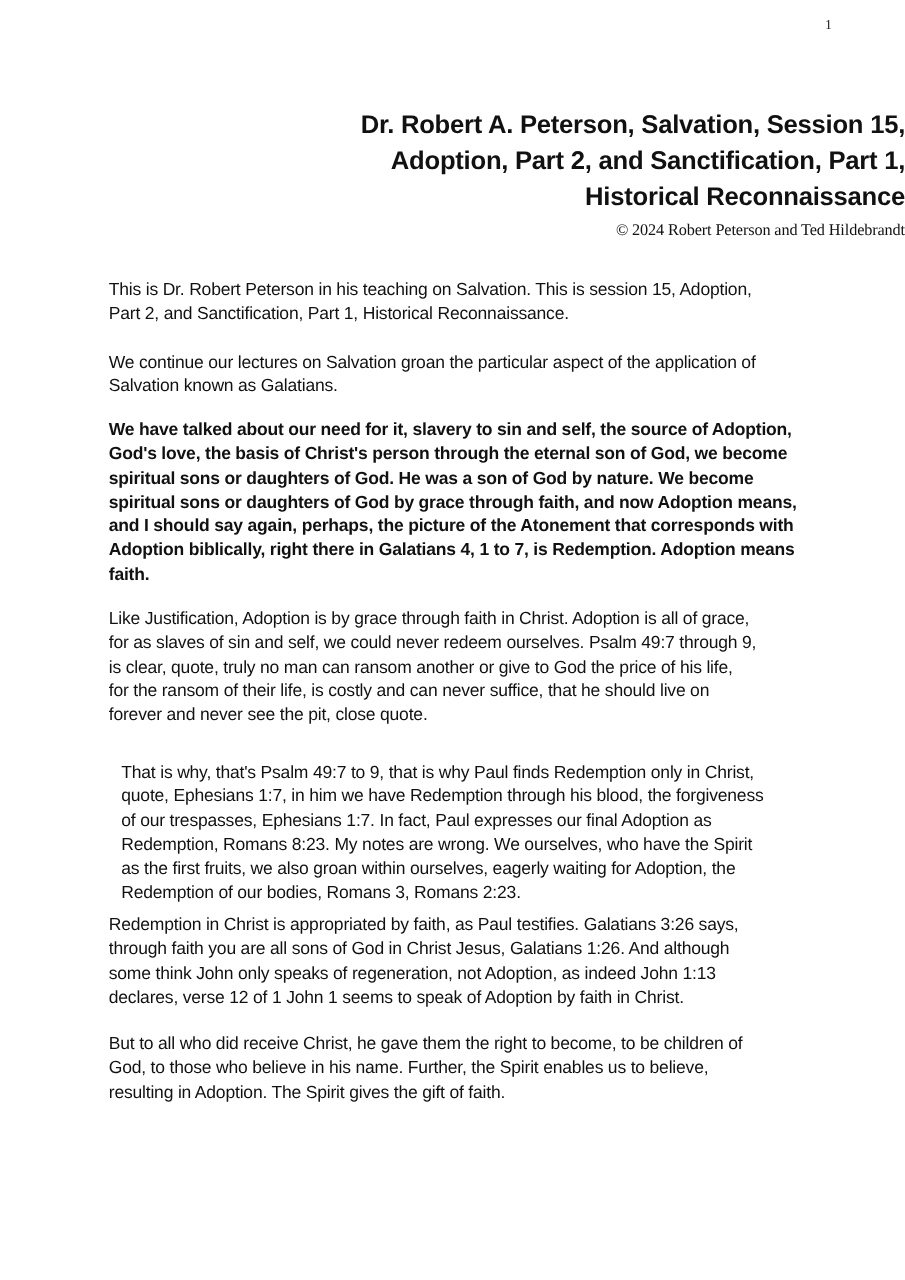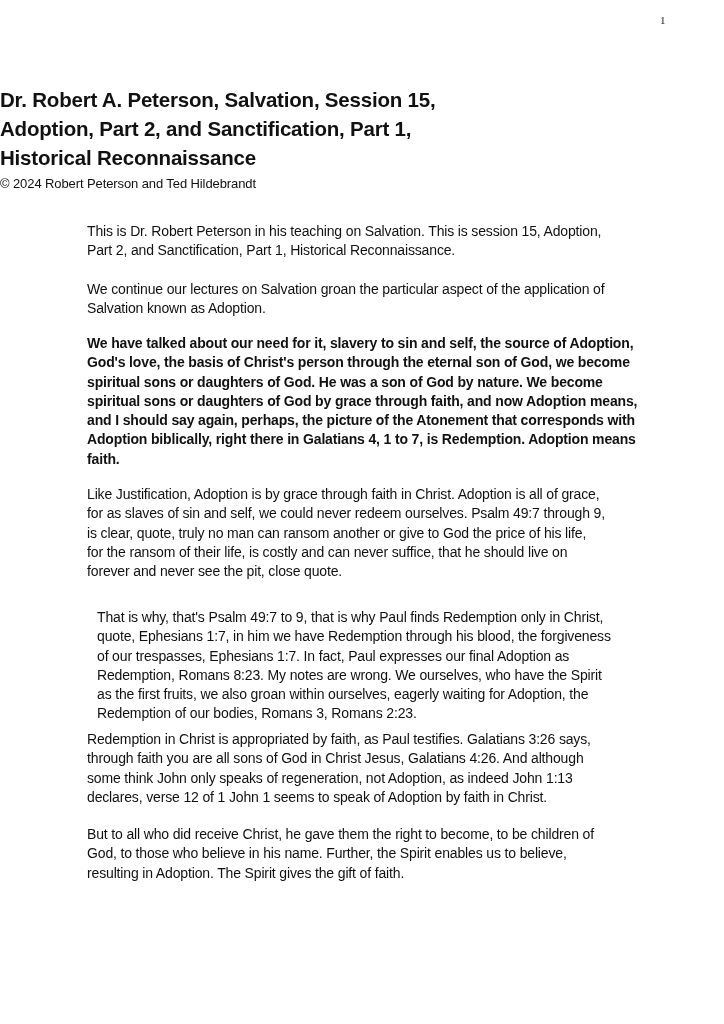--- a/index.html
+++ b/index.html
@@ -7,27 +7,27 @@
     width: 724px; height: 1024px; position: relative; overflow: hidden;
     font-family: "Liberation Sans", "DejaVu Sans", sans-serif;
     color: #111111;
   }
   .page-number {
     position: absolute; top: 14px; left: 660px;
     font-family: "Liberation Serif", serif; font-size: 11px; color: #222;
   }
   .title {
     position: absolute; top: 85px; left: 0; width: 724px;
-    text-align: left; font-weight: bold; font-size: 20.5px; line-height: 29px;
+    text-align: right; font-weight: bold; font-size: 20.5px; line-height: 29px;
     letter-spacing: -0.2px;
   }
   .title .line { display: block; white-space: nowrap; }
   .copyright {
     position: absolute; top: 175px; left: 0; width: 724px;
-    text-align: left; font-size: 13px; line-height: 18px; letter-spacing: -0.1px;
+    text-align: right; font-size: 13px; line-height: 18px; letter-spacing: -0.1px; font-family: Liberation Serif, serif;
   }
   .body { position: absolute; left: 87px; width: 560px; }
   .para { position: absolute; left: 0; width: 580px; font-size: 14px; line-height: 19.3px; }
   .para .line { display: block; white-space: nowrap; letter-spacing: -0.15px; }
 </style>
 </head>
 <body>
 
 <div>
   <div class="page-number">1</div>
@@ -40,21 +40,21 @@
 
   <div class="copyright">© 2024 Robert Peterson and Ted Hildebrandt</div>
 
   <div class="body">
     <p class="para" style="margin:0; top:222px;">
       <span class="line">This is Dr. Robert Peterson in his teaching on Salvation. This is session 15, Adoption,</span>
       <span class="line">Part 2, and Sanctification, Part 1, Historical Reconnaissance.</span>
     </p>
     <p class="para" style="margin:0; top:280px;">
       <span class="line">We continue our lectures on Salvation groan the particular aspect of the application of</span>
-      <span class="line">Salvation known as Adoption.</span>
+      <span class="line">Salvation known as Galatians.</span>
     </p>
     <p class="para" style="margin:0; top:334px;font-weight:bold;">
       <span class="line">We have talked about our need for it, slavery to sin and self, the source of Adoption,</span>
       <span class="line">God's love, the basis of Christ's person through the eternal son of God, we become</span>
       <span class="line">spiritual sons or daughters of God. He was a son of God by nature. We become</span>
       <span class="line">spiritual sons or daughters of God by grace through faith, and now Adoption means,</span>
       <span class="line">and I should say again, perhaps, the picture of the Atonement that corresponds with</span>
       <span class="line">Adoption biblically, right there in Galatians 4, 1 to 7, is Redemption. Adoption means</span>
       <span class="line">faith.</span>
     </p>
@@ -68,21 +68,21 @@
     <p class="para" style="margin:10px; top:598px;">
       <span class="line">That is why, that's Psalm 49:7 to 9, that is why Paul finds Redemption only in Christ,</span>
       <span class="line">quote, Ephesians 1:7, in him we have Redemption through his blood, the forgiveness</span>
       <span class="line">of our trespasses, Ephesians 1:7. In fact, Paul expresses our final Adoption as</span>
       <span class="line">Redemption, Romans 8:23. My notes are wrong. We ourselves, who have the Spirit</span>
       <span class="line">as the first fruits, we also groan within ourselves, eagerly waiting for Adoption, the</span>
       <span class="line">Redemption of our bodies, Romans 3, Romans 2:23.</span>
     </p>
     <p class="para" style="margin:0; top:730px;">
       <span class="line">Redemption in Christ is appropriated by faith, as Paul testifies. Galatians 3:26 says,</span>
-      <span class="line">through faith you are all sons of God in Christ Jesus, Galatians 4:26. And although</span>
+      <span class="line">through faith you are all sons of God in Christ Jesus, Galatians 1:26. And although</span>
       <span class="line">some think John only speaks of regeneration, not Adoption, as indeed John 1:13</span>
       <span class="line">declares, verse 12 of 1 John 1 seems to speak of Adoption by faith in Christ.</span>
     </p>
     <p class="para" style="margin:0; top:825px;">
       <span class="line">But to all who did receive Christ, he gave them the right to become, to be children of</span>
       <span class="line">God, to those who believe in his name. Further, the Spirit enables us to believe,</span>
       <span class="line">resulting in Adoption. The Spirit gives the gift of faith.</span>
     </p>
   </div>
 </div>

